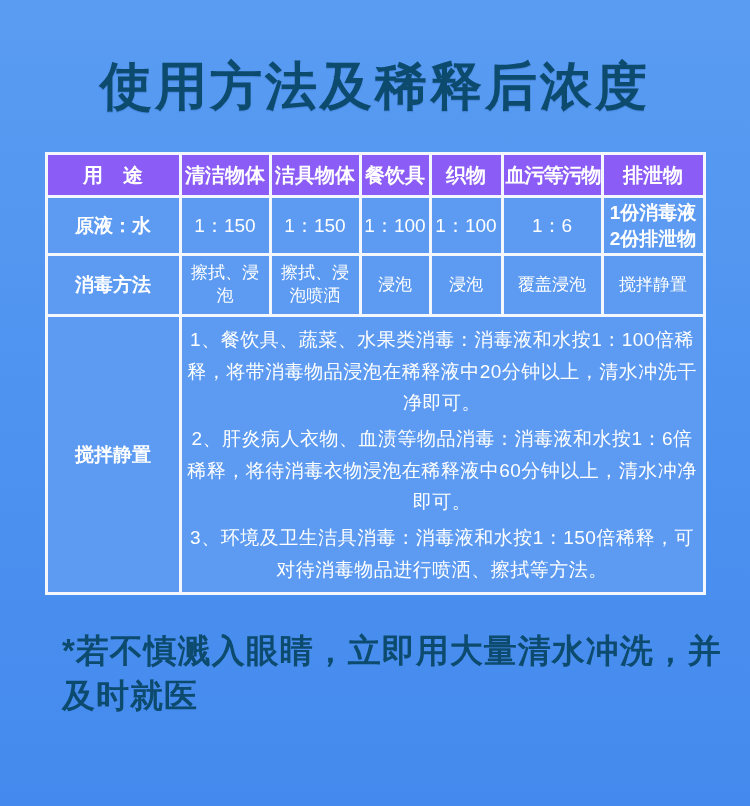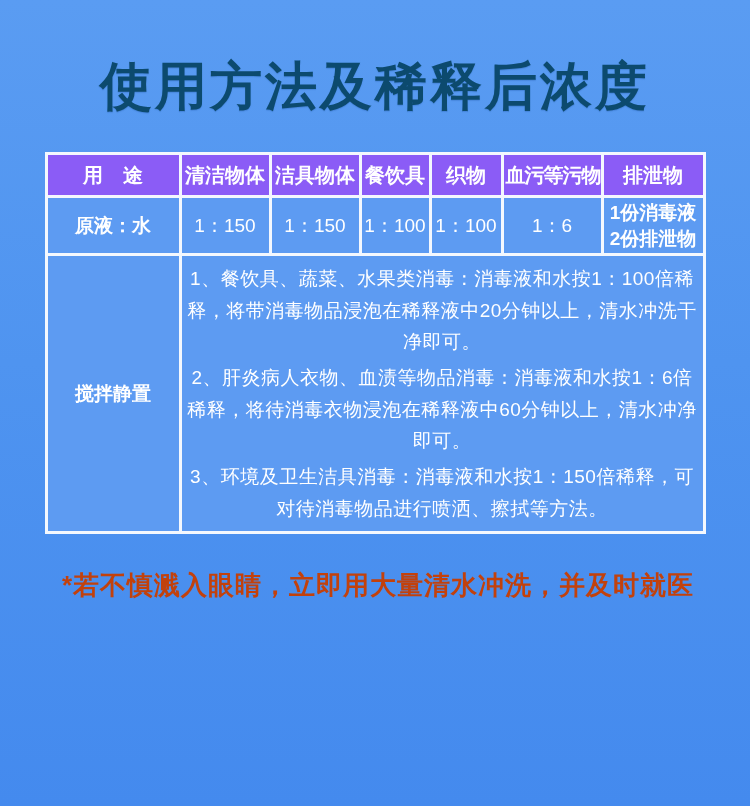--- a/index.html
+++ b/index.html
@@ -32,21 +32,21 @@
   tr.r2 td { height:62px; }
   tr.r3 td { height:40px; }
   tr.r4 td { height:54px; font-size:17px; line-height:1.35; }
   tr.r4 td.lbl { font-size:19px; }
   td.two-line { white-space:pre-line; font-size:17.5px; line-height:1.35;font-weight:bold; }
   td.usage-cell { text-align:left; padding:8px 16px; }
   td.usage-cell p { margin:5px 0; font-size:19px; line-height:1.65; letter-spacing:0.5px; }
   td.usage-cell b { font-weight:400; }
   .warnings { margin:34px 0 0 62px; }
   .warnings p {
-    margin:0 0 16px 0; font-size:26px; font-weight:600; letter-spacing:1px; color:#c2410c;
+    margin:0 0 16px 0; font-size:33px; font-weight:600; letter-spacing:1px; color:#0c4a6e;
   }
 </style>
 </head>
 <body>
 
 <div class="title">使用方法及稀释后浓度</div>
 
 <table class="main">
   <colgroup>
     <col style="width:134px">
@@ -72,20 +72,29 @@
     <tr class="r1">
       <td class="lbl">原液：水</td>
       <td>1：150</td>
       <td>1：150</td>
       <td>1：100</td>
       <td>1：100</td>
       <td>1：6</td>
       <td class="two-line">1份消毒液
 2份排泄物</td>
     </tr>
+    <tr class="r4">
+      <td class="lbl">消毒方法</td>
+      <td>擦拭、浸泡</td>
+      <td>擦拭、浸泡喷洒</td>
+      <td>浸泡</td>
+      <td>浸泡</td>
+      <td>覆盖浸泡</td>
+      <td>搅拌静置</td>
+    </tr>
     <tr>
       <td class="lbl">搅拌静置</td>
       <td class="usage-cell" colspan="6">
         <p><b>1、餐饮具、蔬菜、水果类消毒：</b><span>消毒液和水按1：100倍稀释，将带消毒物品浸泡在稀释液中20分钟以上，清水冲洗干净即可。</span></p>
         <p><b>2、肝炎病人衣物、血渍等物品消毒：</b><span>消毒液和水按1：6倍稀释，将待消毒衣物浸泡在稀释液中60分钟以上，清水冲净即可。</span></p>
         <p><b>3、环境及卫生洁具消毒：</b><span>消毒液和水按1：150倍稀释，可对待消毒物品进行喷洒、擦拭等方法。</span></p>
       </td>
     </tr>
   </tbody>
 </table>

